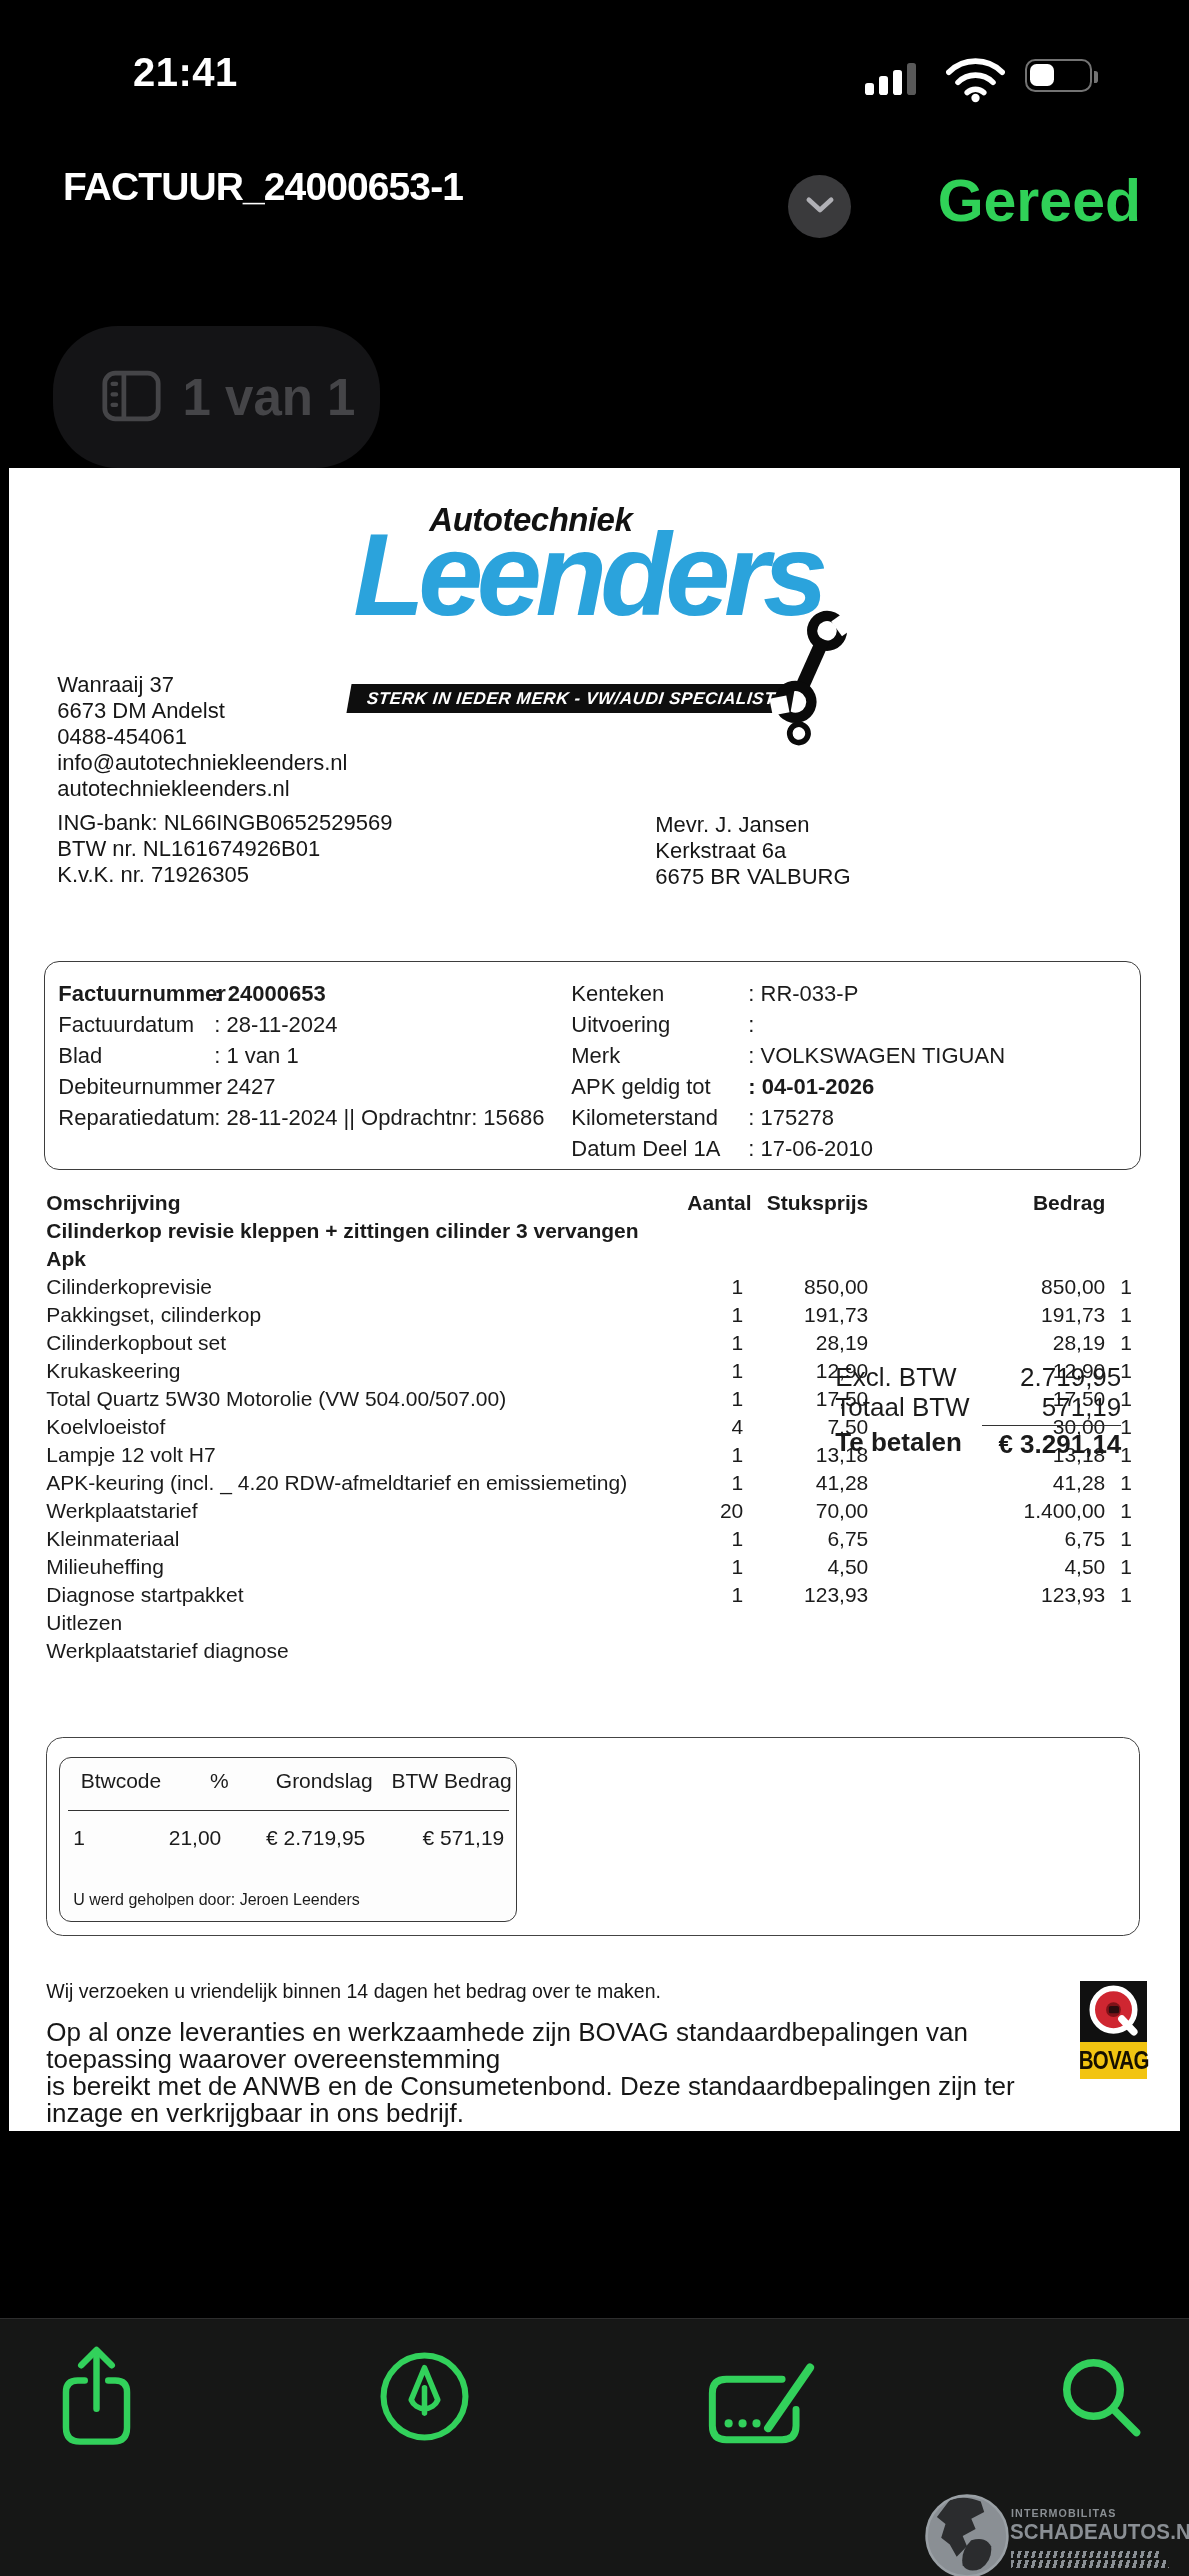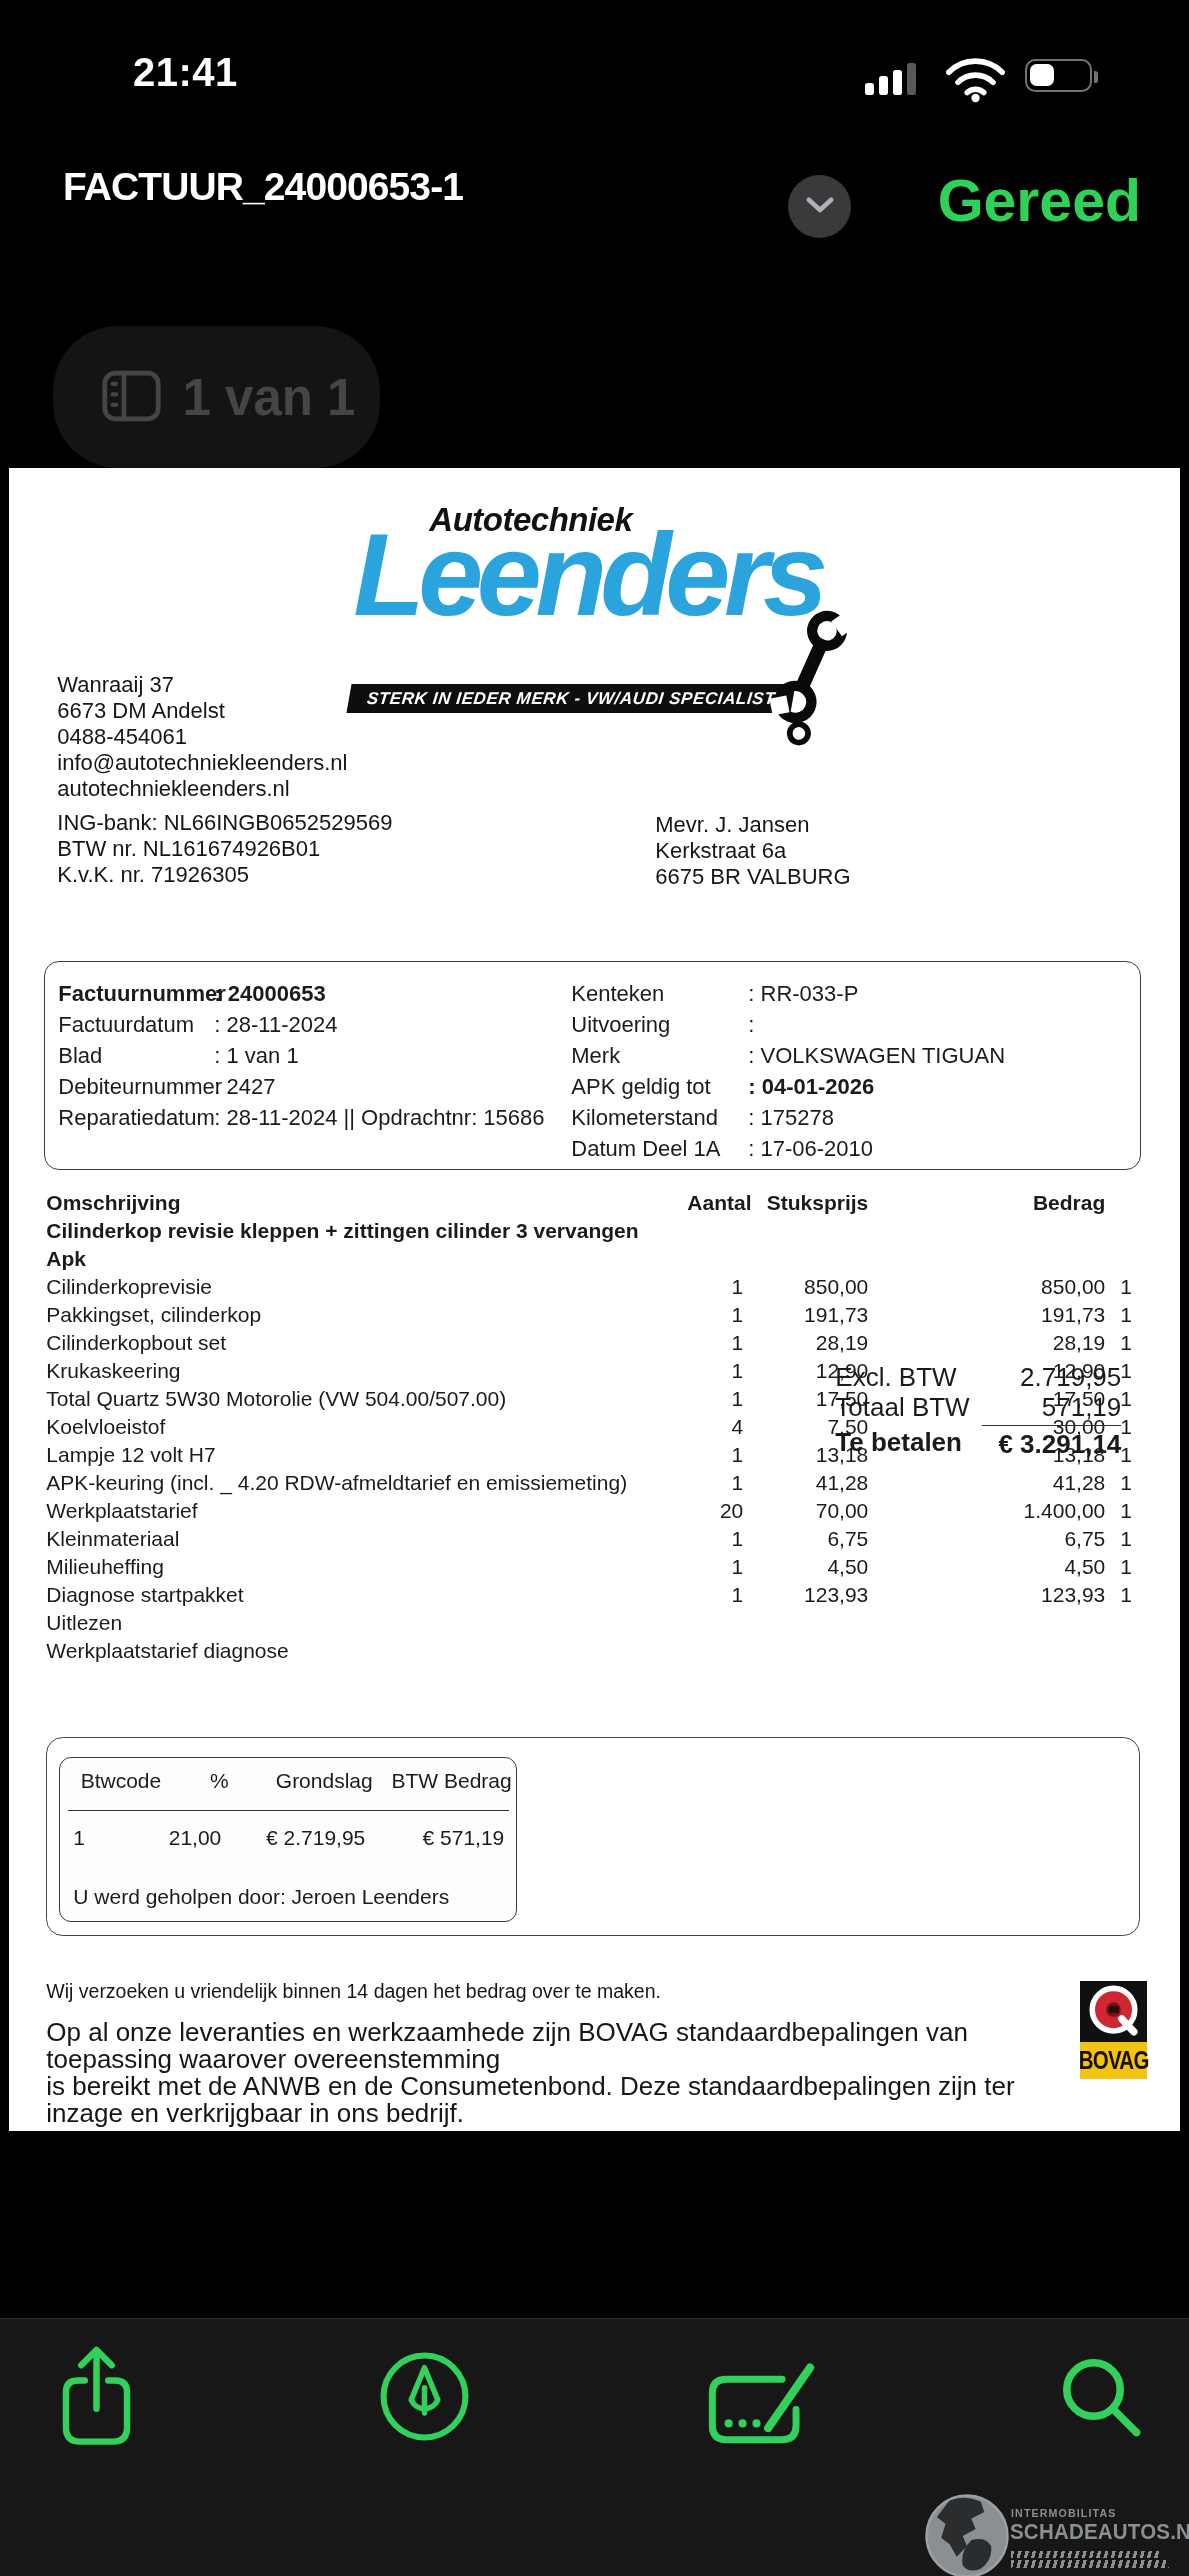--- a/index.html
+++ b/index.html
@@ -53,21 +53,21 @@
   .trow .f { padding-left:15px; }
   .thead { font-weight:700; }
   .tsection { font-weight:700; height:28px; font-size:21px; }
 
   .vat-outer { left:37px; top:1269px; width:1094px; height:199px; border:1.9px solid #444; border-radius:16.7px; }
   .vat-inner { position:absolute; left:12px; top:18.6px; width:458px; height:165px; border:1.9px solid #3a3a3a; border-radius:12px; background:#fdfdfd; }
   .vrow { display:grid; grid-template-columns:88px 60px 144px 139px; padding:0 9.3px 0 13px; font-size:21px; color:#1b1b1b; }
   .vrow .r { text-align:right; }
   .vhead { padding-top:11px; padding-bottom:17px; border-bottom:1.9px solid #333; margin:0 7.4px; }
   .vdata { margin-top:15px; }
-  .vhelper { position:absolute; left:13px; bottom:12px; font-size:21px; color:#1b1b1b; }
+  .vhelper { position:absolute; left:13px; bottom:12px; font-size:16px; color:#1b1b1b; }
 
   .totals { left:815px; top:894px; width:297px; }
   .totrow { display:flex; height:30px; align-items:center; font-size:26px; color:#1b1b1b; }
   .totrow .lab { width:158px; padding-left:11px; }
   .totrow .val { width:139px; text-align:right; }
   .totrow.due { margin-top:5.6px; font-weight:700; }
   .totrow.due .val { border-top:1.9px solid #333; padding-top:3.7px; }
 
   .foot1 { left:37px; top:1512px; font-size:19.5px; color:#161616; }
   .footp { left:37px; top:1551px; font-size:26px; line-height:27px; color:#161616; width:1027px; }

